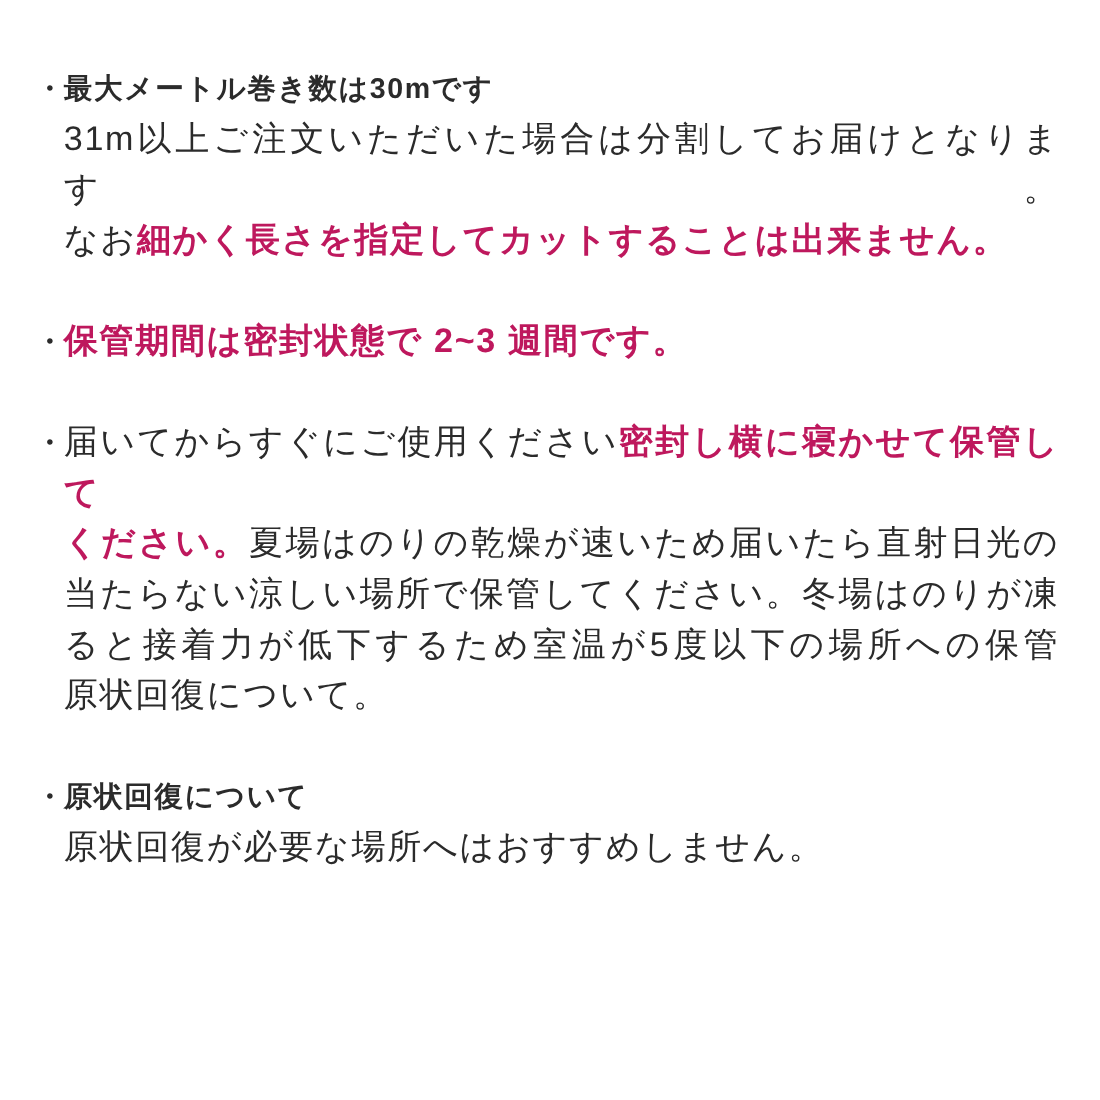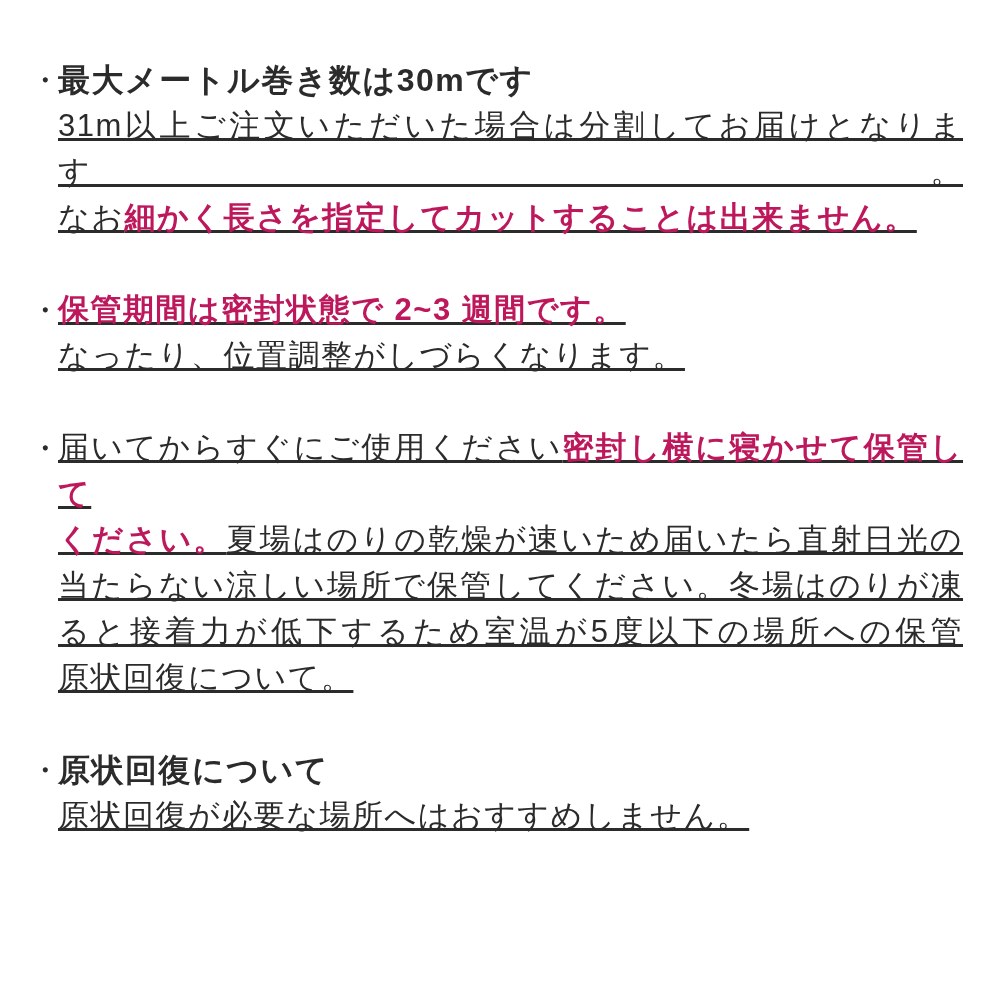--- a/index.html
+++ b/index.html
@@ -25,33 +25,32 @@
     position: absolute;
     left: 32px;
     top: 0;
     font-size: 26px;
     line-height: 46px;
     font-weight: 700;
     color: #2b2b2b;
   }
   .heading {
     margin: 0;
-    font-size: 32px;
+    font-size: 26px;
     font-weight: 700;
     line-height: 46px;
     letter-spacing: 1.5px;
     color: #2b2b2b;
   }
   .line {
     font-size: 31px;
     font-weight: 400;
     line-height: 46px;
     letter-spacing: 1.5px;
     white-space: nowrap;
-    text-decoration: underline;
   }
   .line.fill {
     white-space: normal;
     text-align: justify;
     text-align-last: justify;
   }
   .red {
     color: #be185d;
     font-weight: 700;
   }
@@ -64,21 +63,20 @@
   <section class="section">
     <span class="bullet">・</span>
     <h2 class="heading">最大メートル巻き数は30mです</h2>
     <div class="line fill"><span>31m以上ご注文いただいた場合は分割してお届けとなります。</span></div>
     <div class="line"><span>なお</span><span class="red">細かく長さを指定してカットすることは出来ません。</span></div>
   </section>
 
   <section class="section">
     <span class="bullet">・</span>
     <div class="line"><span class="red">保管期間は密封状態で 2~3 週間です。</span></div>
-    <div class="line"><span>なったり、位置調整がしづらくなります。</span></div>
   </section>
 
   <section class="section">
     <span class="bullet">・</span>
     <div class="line fill"><span>届いてからすぐにご使用ください</span><span class="red">密封し横に寝かせて保管して</span></div>
     <div class="line fill"><span class="red">ください。</span><span>夏場はのりの乾燥が速いため届いたら直射日光の</span></div>
     <div class="line fill"><span>当たらない涼しい場所で保管してください。冬場はのりが凍</span></div>
     <div class="line fill"><span>ると接着力が低下するため室温が5度以下の場所への保管</span></div>
     <div class="line"><span>原状回復について。</span></div>
   </section>

